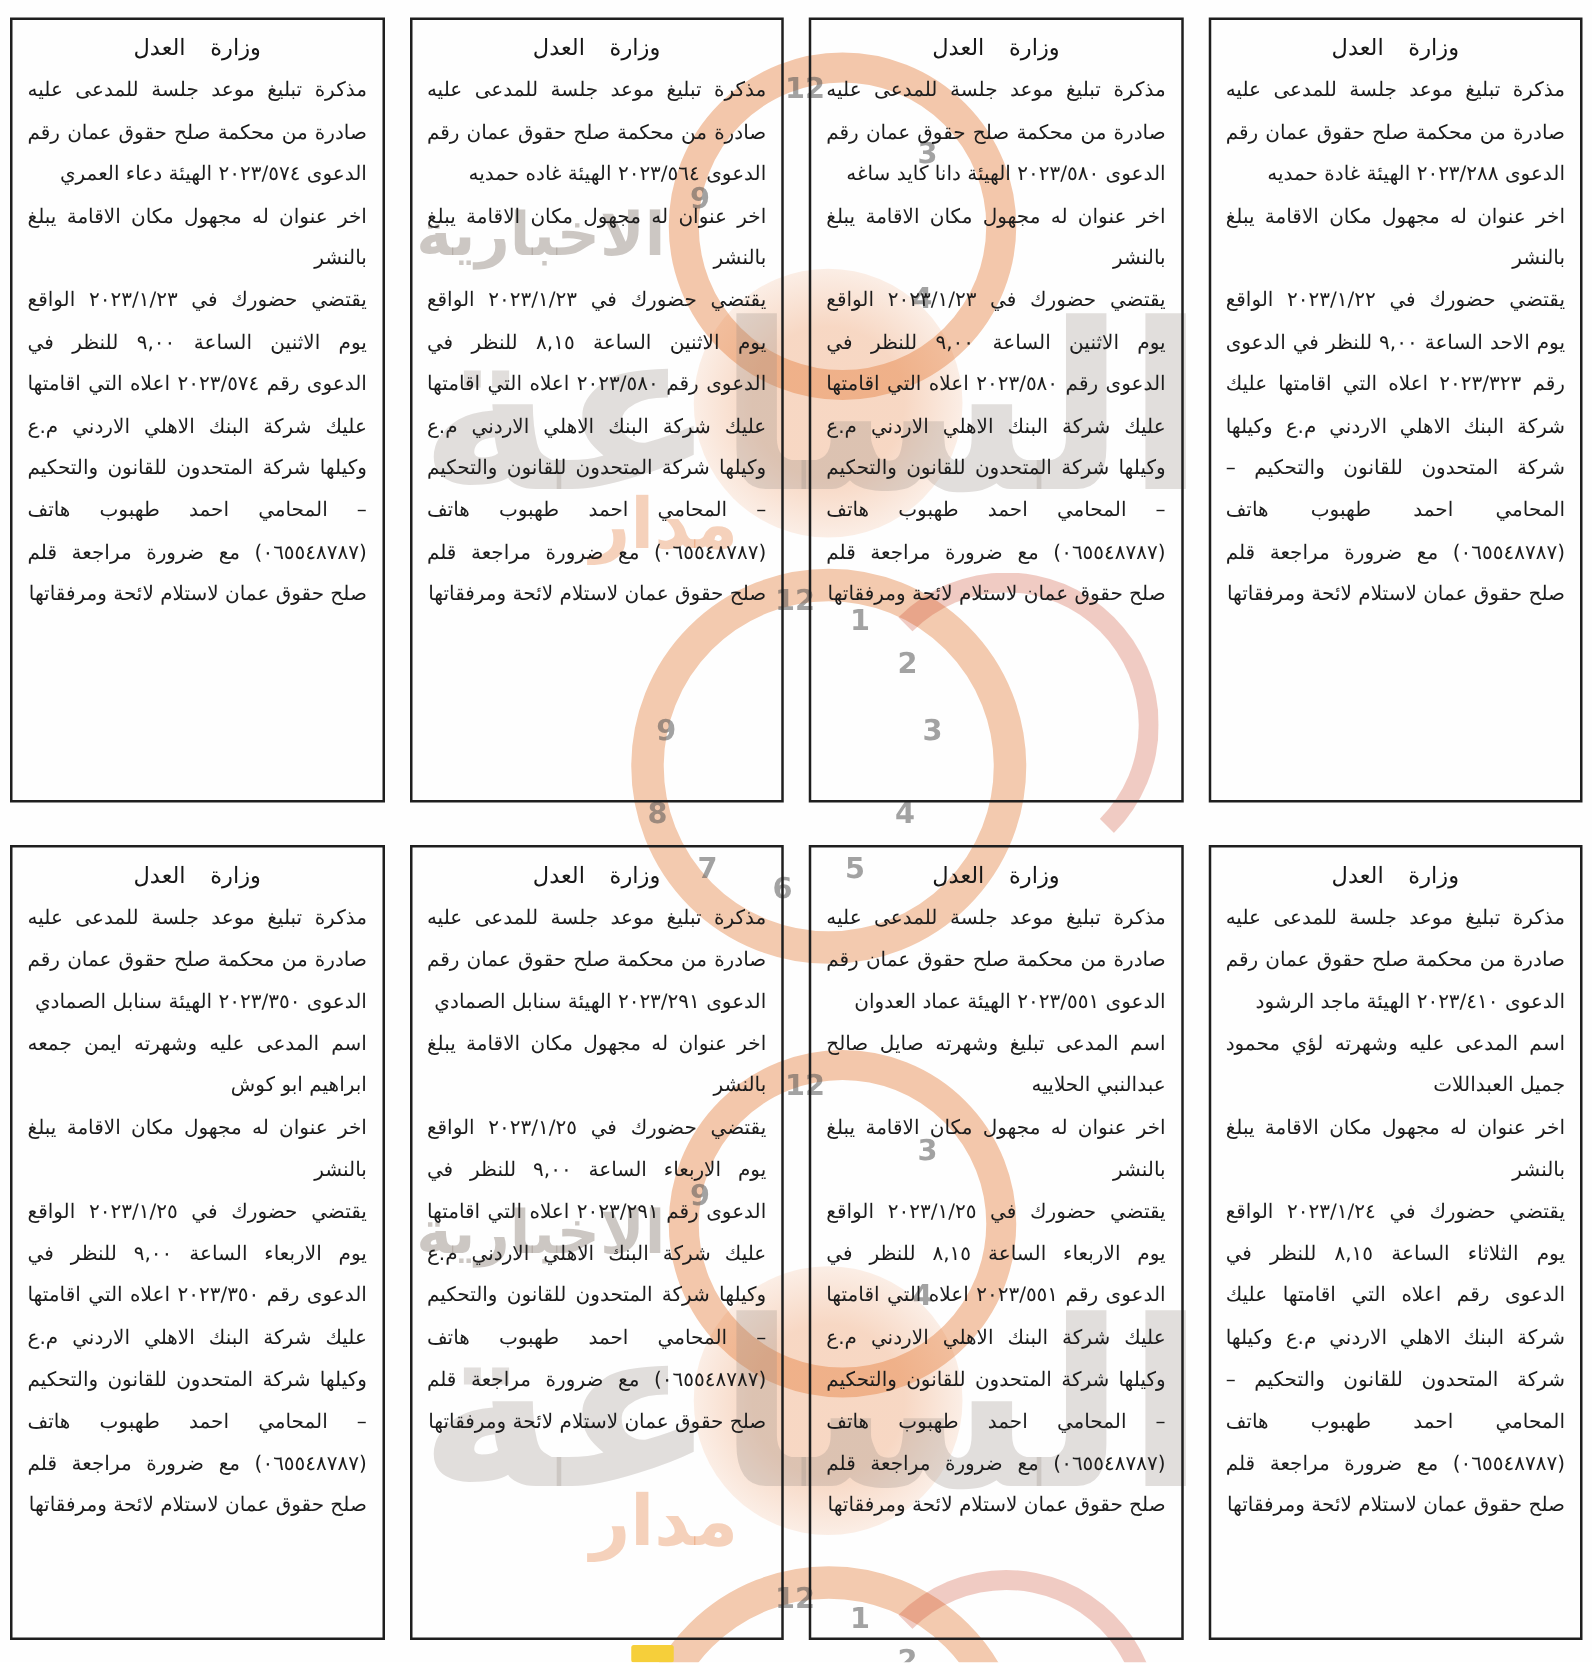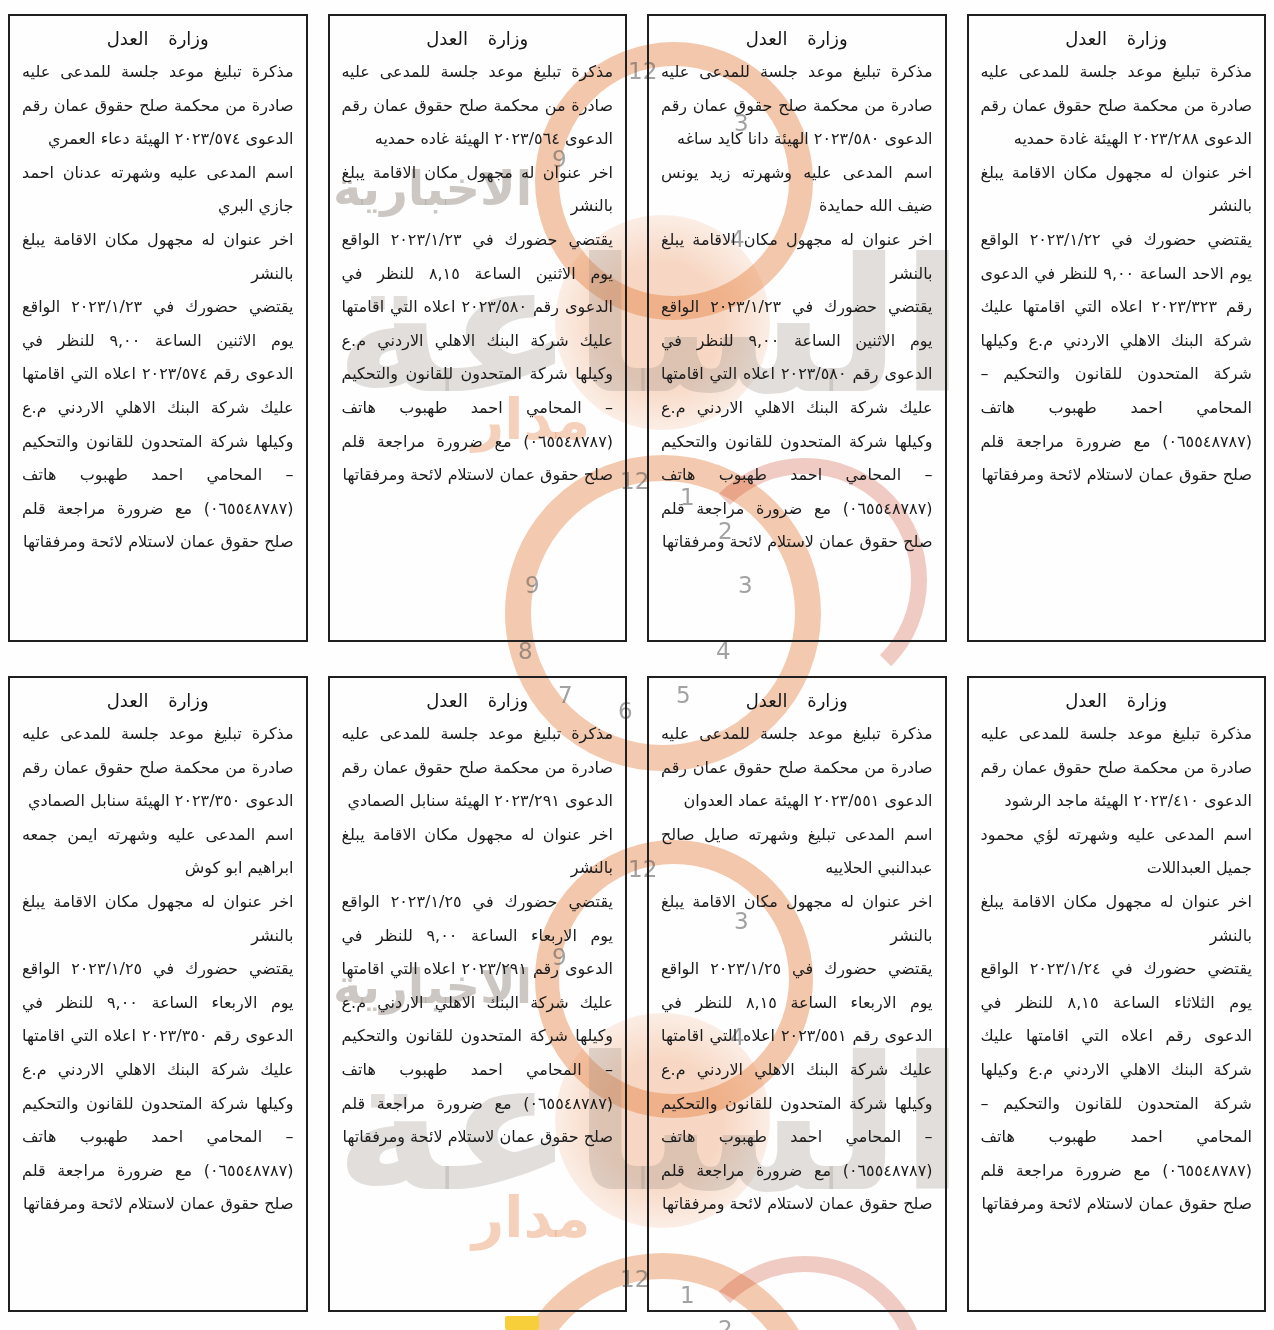--- a/index.html
+++ b/index.html
@@ -27,21 +27,21 @@
                background:radial-gradient(circle, rgba(231,126,60,.30) 40%, rgba(231,126,60,.10) 75%, rgba(231,126,60,0) 100%); }
   .wm-red-arc{ position:absolute; left:683px; top:458px; width:212px; height:212px; border-radius:50%;
                border:16px solid rgba(204,74,44,.28); border-left-color:transparent; border-bottom-color:transparent; }
 
   .wm-big    { position:absolute; left:335px; top:235px; font-size:185px; font-weight:bold;
                color:rgba(150,140,132,.28); direction:rtl; white-space:nowrap; line-height:1; }
   .wm-tagline{ position:absolute; left:333px; top:164px; font-size:48px; font-weight:bold;
                color:rgba(150,140,132,.48); direction:rtl; line-height:1; }
   .wm-brand-small { position:absolute; left:472px; top:392px; font-size:56px; font-weight:bold;
                color:rgba(228,124,58,.34); direction:rtl; line-height:1; }
-  .wm-num    { position:absolute; direction:ltr; font-size:23px; font-weight:normal; color:rgba(85,85,85,.55); line-height:1; }
+  .wm-num    { position:absolute; direction:ltr; font-size:23px; font-weight:bold; color:rgba(85,85,85,.55); line-height:1; }
 
   .yellow-mark { position:absolute; left:505px; top:1316px; width:34px; height:14px;
                  background:#f6cf3a; z-index:2; border-radius:2px; }
 
   
   .notices-grid {
     position:relative; z-index:1;
     display:grid;
     grid-template-columns:repeat(4, 1fr);
     column-gap:20px; row-gap:34px;
@@ -129,36 +129,34 @@
     <article class="notice">
       <h2 class="notice-title">وزارة العدل</h2>
       <p class="notice-par">مذكرة تبليغ موعد جلسة للمدعى عليه صادرة من محكمة صلح حقوق عمان رقم الدعوى ٢٠٢٣/٢٨٨ الهيئة غادة حمديه</p>
       <p class="notice-par">اخر عنوان له مجهول مكان الاقامة يبلغ بالنشر</p>
       <p class="notice-par">يقتضي حضورك في ٢٠٢٣/١/٢٢ الواقع يوم الاحد الساعة ٩,٠٠ للنظر في الدعوى رقم ٢٠٢٣/٣٢٣ اعلاه التي اقامتها عليك شركة البنك الاهلي الاردني م.ع وكيلها شركة المتحدون للقانون والتحكيم – المحامي احمد طهبوب هاتف (٠٦٥٥٤٨٧٨٧) مع ضرورة مراجعة قلم صلح حقوق عمان لاستلام لائحة ومرفقاتها</p>
     </article>
 
     <article class="notice">
       <h2 class="notice-title">وزارة العدل</h2>
       <p class="notice-par">مذكرة تبليغ موعد جلسة للمدعى عليه صادرة من محكمة صلح حقوق عمان رقم الدعوى ٢٠٢٣/٥٨٠ الهيئة دانا كايد ساغه</p>
-      <p class="notice-par">اسم المدعى عليه وشهرته زيد يونس ضيف الله حمايدة</p>
       <p class="notice-par">اخر عنوان له مجهول مكان الاقامة يبلغ بالنشر</p>
       <p class="notice-par">يقتضي حضورك في ٢٠٢٣/١/٢٣ الواقع يوم الاثنين الساعة ٩,٠٠ للنظر في الدعوى رقم ٢٠٢٣/٥٨٠ اعلاه التي اقامتها عليك شركة البنك الاهلي الاردني م.ع وكيلها شركة المتحدون للقانون والتحكيم – المحامي احمد طهبوب هاتف (٠٦٥٥٤٨٧٨٧) مع ضرورة مراجعة قلم صلح حقوق عمان لاستلام لائحة ومرفقاتها</p>
     </article>
 
     <article class="notice">
       <h2 class="notice-title">وزارة العدل</h2>
       <p class="notice-par">مذكرة تبليغ موعد جلسة للمدعى عليه صادرة من محكمة صلح حقوق عمان رقم الدعوى ٢٠٢٣/٥٦٤ الهيئة غاده حمديه</p>
       <p class="notice-par">اخر عنوان له مجهول مكان الاقامة يبلغ بالنشر</p>
       <p class="notice-par">يقتضي حضورك في ٢٠٢٣/١/٢٣ الواقع يوم الاثنين الساعة ٨,١٥ للنظر في الدعوى رقم ٢٠٢٣/٥٨٠ اعلاه التي اقامتها عليك شركة البنك الاهلي الاردني م.ع وكيلها شركة المتحدون للقانون والتحكيم – المحامي احمد طهبوب هاتف (٠٦٥٥٤٨٧٨٧) مع ضرورة مراجعة قلم صلح حقوق عمان لاستلام لائحة ومرفقاتها</p>
     </article>
 
     <article class="notice">
       <h2 class="notice-title">وزارة العدل</h2>
       <p class="notice-par">مذكرة تبليغ موعد جلسة للمدعى عليه صادرة من محكمة صلح حقوق عمان رقم الدعوى ٢٠٢٣/٥٧٤ الهيئة دعاء العمري</p>
-      <p class="notice-par">اسم المدعى عليه وشهرته عدنان احمد جازي البري</p>
       <p class="notice-par">اخر عنوان له مجهول مكان الاقامة يبلغ بالنشر</p>
       <p class="notice-par">يقتضي حضورك في ٢٠٢٣/١/٢٣ الواقع يوم الاثنين الساعة ٩,٠٠ للنظر في الدعوى رقم ٢٠٢٣/٥٧٤ اعلاه التي اقامتها عليك شركة البنك الاهلي الاردني م.ع وكيلها شركة المتحدون للقانون والتحكيم – المحامي احمد طهبوب هاتف (٠٦٥٥٤٨٧٨٧) مع ضرورة مراجعة قلم صلح حقوق عمان لاستلام لائحة ومرفقاتها</p>
     </article>
 
     <article class="notice">
       <h2 class="notice-title">وزارة العدل</h2>
       <p class="notice-par">مذكرة تبليغ موعد جلسة للمدعى عليه صادرة من محكمة صلح حقوق عمان رقم الدعوى ٢٠٢٣/٤١٠ الهيئة ماجد الرشود</p>
       <p class="notice-par">اسم المدعى عليه وشهرته لؤي محمود جميل العبداللات</p>
       <p class="notice-par">اخر عنوان له مجهول مكان الاقامة يبلغ بالنشر</p>
       <p class="notice-par">يقتضي حضورك في ٢٠٢٣/١/٢٤ الواقع يوم الثلاثاء الساعة ٨,١٥ للنظر في الدعوى رقم اعلاه التي اقامتها عليك شركة البنك الاهلي الاردني م.ع وكيلها شركة المتحدون للقانون والتحكيم – المحامي احمد طهبوب هاتف (٠٦٥٥٤٨٧٨٧) مع ضرورة مراجعة قلم صلح حقوق عمان لاستلام لائحة ومرفقاتها</p>

